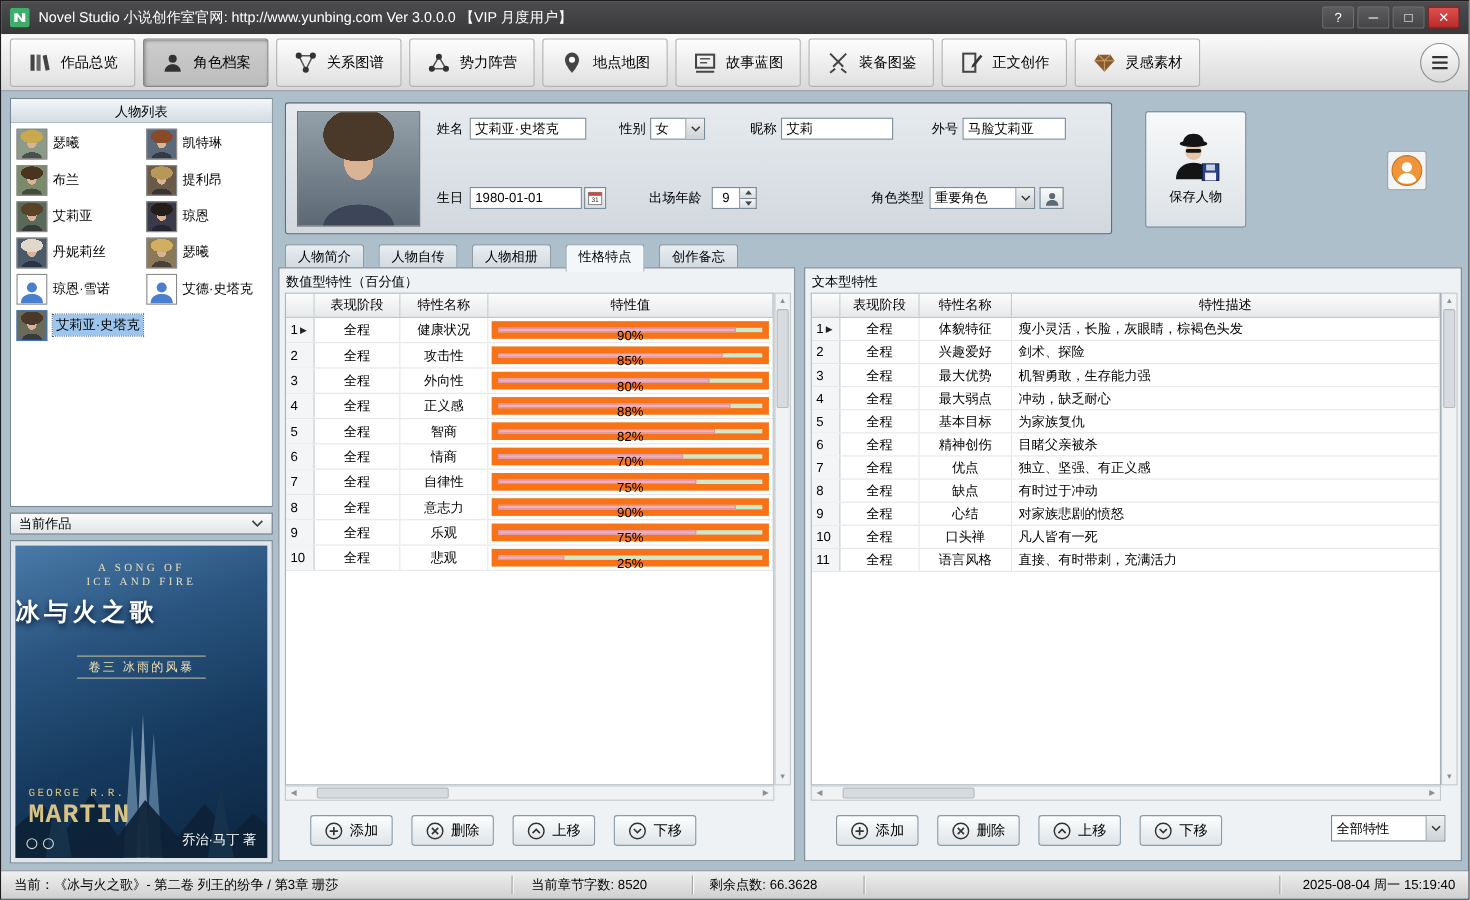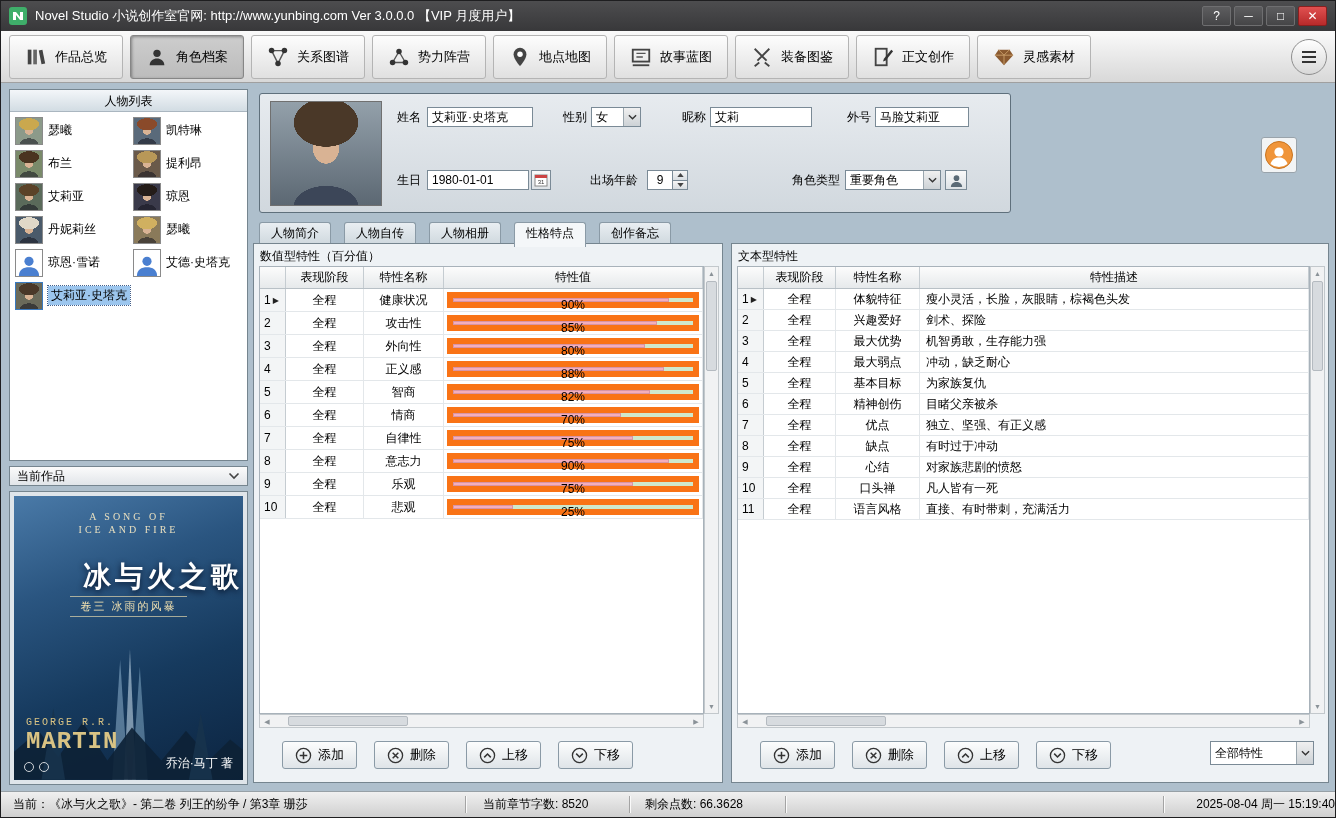--- a/index.html
+++ b/index.html
@@ -37,21 +37,21 @@
   .char-avatar.icon{background:#fff;display:flex;align-items:flex-end;justify-content:center;}
   .char-name{white-space:nowrap;}
   .char-item.selected .char-name{background:#9cc6ee;outline:1px dotted #44608a;padding:1px 3px;}
   .char-item.selected .char-avatar{border-color:#3a7ac0;}
 
   #current-work{height:20px;margin-top:5px;border:1px solid #75858f;background:linear-gradient(#fbfbfb,#e1e5e9);display:flex;align-items:center;justify-content:space-between;padding:0 7px;cursor:default;}
   #cover-panel{flex:1;margin-top:5px;border:1px solid #75858f;background:#dfe5ea;padding:4px;}
   #book-cover{position:relative;width:100%;height:100%;overflow:hidden;background:linear-gradient(160deg,#4a7aa8 0%,#2a5580 30%,#163a5e 62%,#0c2440 100%);}
   .cover-art{position:absolute;left:0;bottom:0;width:100%;height:46%;}
   .cover-en{position:absolute;top:14px;width:100%;text-align:center;color:#e8dfc0;font-family:"Liberation Serif","DejaVu Serif",serif;font-size:10px;letter-spacing:3px;line-height:13px;}
-  .cover-cn{position:absolute;top:62px;width:100%;text-align:right;color:#fff;font-family:"Liberation Serif","DejaVu Serif",serif;font-weight:bold;font-size:28px;letter-spacing:4px;text-shadow:0 2px 6px rgba(0,10,30,.9);}
+  .cover-cn{position:absolute;top:46px;width:100%;text-align:left;color:#fff;font-family:"Liberation Serif","DejaVu Serif",serif;font-weight:bold;font-size:22px;letter-spacing:4px;text-shadow:0 2px 6px rgba(0,10,30,.9);}
   .cover-vol-wrap{position:absolute;top:100px;width:100%;text-align:center;}
   .cover-vol{display:inline-block;color:#f0e0b0;font-size:11px;letter-spacing:2px;border-top:1px solid rgba(240,224,176,.65);border-bottom:1px solid rgba(240,224,176,.65);padding:2px 10px;}
   .cover-martin{position:absolute;left:12px;bottom:26px;color:#d9c384;font-family:Liberation Mono, monospace;line-height:1.05;}
   .cover-martin .l1{font-size:10px;letter-spacing:2px;}
   .cover-martin .l2{font-size:24px;font-weight:bold;letter-spacing:1px;}
   .cover-author-cn{position:absolute;right:10px;bottom:8px;color:#fff;font-size:12px;}
   .cover-logos{position:absolute;left:10px;bottom:8px;display:flex;gap:5px;opacity:.8;}
   .cover-logos i{width:10px;height:10px;border-radius:50%;border:1px solid #fff;display:block;}
 
   
@@ -392,20 +392,33 @@
         </span>
     </div>
     <div class="mini-btn" style="left:685px;top:76px;width:22px;">
       <svg viewBox="0 0 16 16" width="15" height="15">
           <circle cx="8" cy="5.5" r="3" fill="#5a6a76"></circle>
           <path d="M2 15c0-4 3-5.5 6-5.5s6 1.5 6 5.5z" fill="#5a6a76"></path>
         </svg>
     </div>
   </div>
 
+  <div id="save-button">
+    <svg viewBox="0 0 48 46" width="52" height="46">
+      <path d="M6 42c0-10 7.5-15 16-15s16 5 16 15z" fill="#141414"></path>
+      <circle cx="22" cy="17" r="7.5" fill="#e6c6a4"></circle>
+      <rect x="15" y="14.5" width="14" height="3.4" rx="1.6" fill="#141414"></rect>
+      <ellipse cx="22" cy="9.6" rx="12.5" ry="3" fill="#141414"></ellipse>
+      <path d="M12.5 9c0-5.4 4.2-8.4 9.5-8.4S31.5 3.6 31.5 9z" fill="#141414"></path>
+      <rect x="30" y="28" width="15" height="15" fill="#27408f" stroke="#10204a"></rect>
+      <rect x="33.5" y="28.5" width="8" height="5.5" fill="#c8d2e4"></rect>
+      <rect x="32.5" y="36" width="10" height="7" fill="#eef0f4"></rect>
+    </svg>
+    <span>保存人物</span>
+  </div>
 
   <div id="support-button">
     <svg viewBox="0 0 30 30" width="30" height="30">
       <circle cx="15" cy="15" r="13.5" fill="#f0953a" stroke="#c87420"></circle>
       <circle cx="15" cy="12" r="4.6" fill="#fff"></circle>
       <path d="M6.5 24c1.5-5 5-6.5 8.5-6.5s7 1.5 8.5 6.5a13.5 13.5 0 0 1-17 0z" fill="#fff"></path>
     </svg>
   </div>
 
   <div id="tabs-bar">
@@ -726,16 +739,16 @@
 
   <div id="statusbar">
     <div class="sb-sec" style="width:462px;padding-left:12px;">当前：《冰与火之歌》- 第二卷 列王的纷争 / 第3章 珊莎</div>
     <div class="sb-sep"></div>
     <div class="sb-sec" style="width:158px;padding-left:14px;">当前章节字数: 8520</div>
     <div class="sb-sep"></div>
     <div class="sb-sec" style="width:150px;padding-left:12px;">剩余点数: 66.3628</div>
     <div class="sb-sep"></div>
     <div class="sb-sec" style="flex:1;"></div>
     <div class="sb-sep"></div>
-    <div class="sb-sec" style="width:168px;text-align:right;">2025-08-04 周一 15:19:40</div>
+    <div class="sb-sec" style="width:168px;text-align:right;padding-right:12px;">2025-08-04 周一 15:19:40</div>
   </div>
 
 </div>
 
 </body></html>

